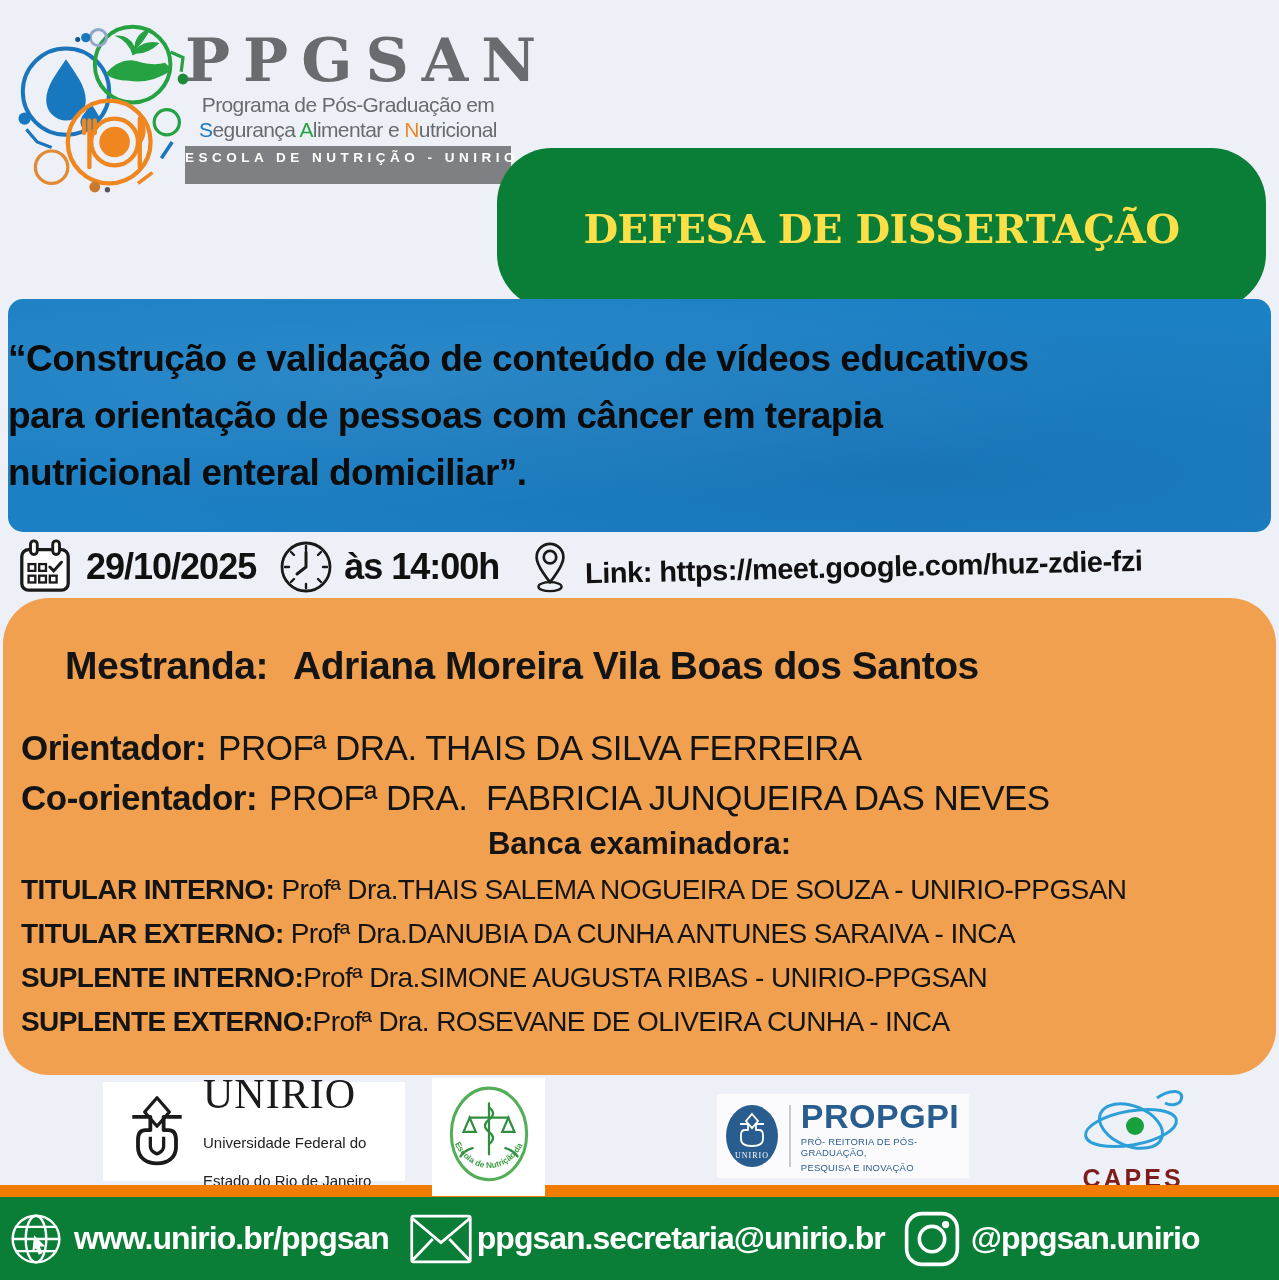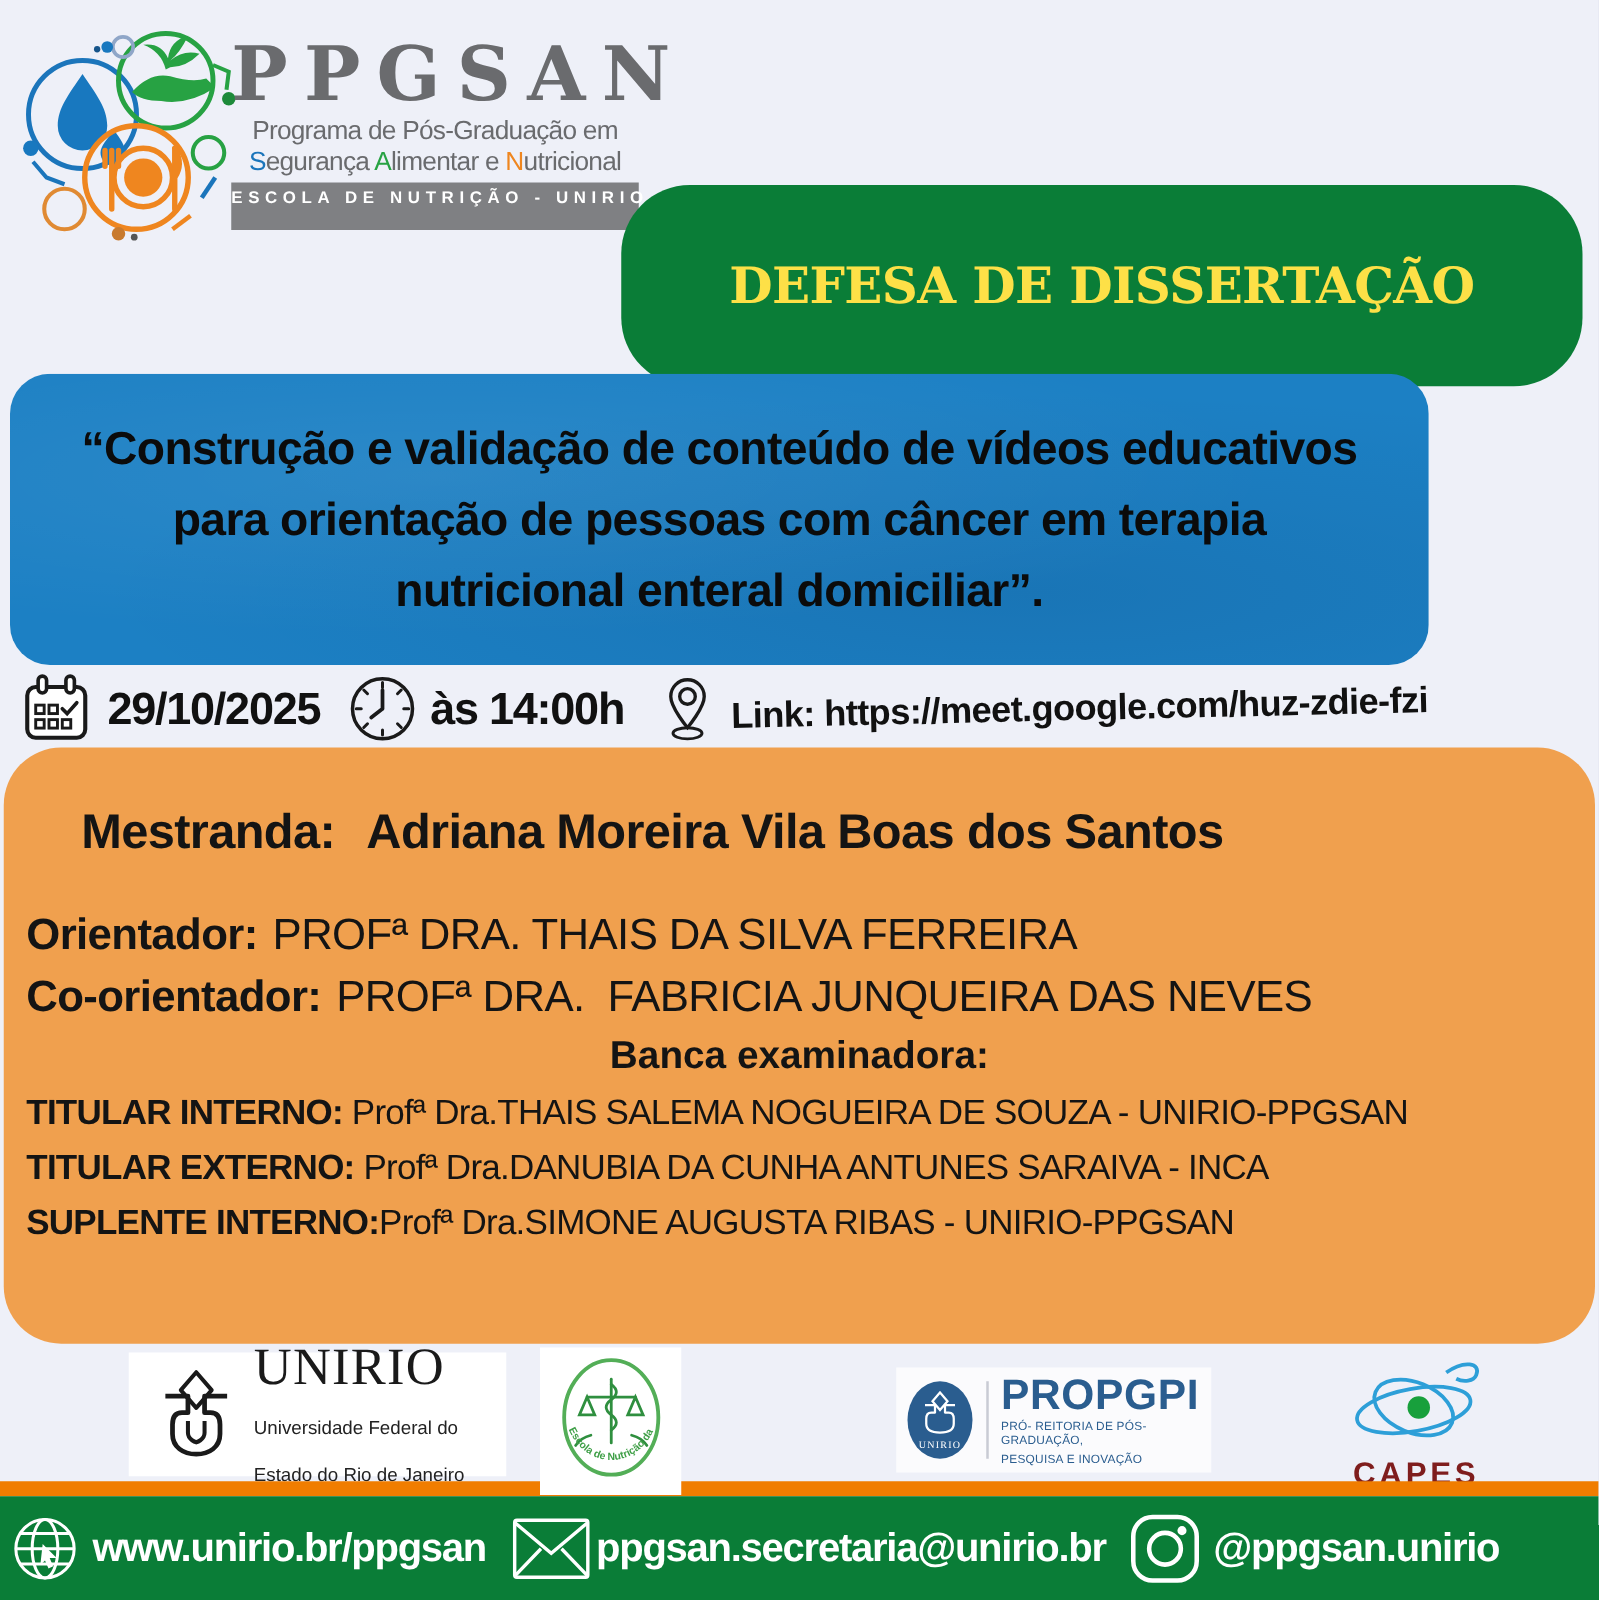--- a/index.html
+++ b/index.html
@@ -17,25 +17,25 @@
   .school-bar{margin-top:4px;background:#7f8083;color:#fff;font-weight:bold;font-size:13.5px;
               letter-spacing:4.5px;padding:4px 0 19px;white-space:nowrap;}
 
   
   .green-banner{position:absolute;left:497px;top:148px;width:769px;height:161px;background:#0a7d37;
                 border-radius:55px;display:flex;align-items:center;justify-content:center;}
   .green-banner span{font-family:"DejaVu Serif",serif;font-weight:bold;font-size:40px;color:#fde047;
                      letter-spacing:-0.5px;white-space:nowrap;}
 
   
-  .blue-box{position:absolute;left:8px;top:299px;width:1135px;height:233px;border-radius:32px;
+  .blue-box{position:absolute;left:8px;top:299px;width:1263px;height:233px;border-radius:15px;
             background:#1c80c4;
             background-image:radial-gradient(ellipse at 30% 35%,rgba(255,255,255,.07),transparent 60%),
                              radial-gradient(ellipse at 72% 75%,rgba(0,20,60,.10),transparent 65%);
-            display:flex;flex-direction:column;justify-content:center;text-align:center;}
+            display:flex;flex-direction:column;justify-content:center;text-align:left;}
   .title-line{font-weight:bold;font-size:37px;line-height:57px;color:#0b0b0b;
               letter-spacing:-0.5px;white-space:nowrap;}
 
   
   .info-row{position:absolute;left:0;top:536px;width:1279px;height:62px;display:flex;align-items:center;}
   .ic-cal{width:58px;height:58px;margin-left:16px;flex:none;}
   .ev-date{font-weight:bold;font-size:36px;letter-spacing:-1px;margin-left:12px;white-space:nowrap;}
   .ic-clock{width:56px;height:56px;margin-left:22px;flex:none;}
   .ev-time{font-weight:bold;font-size:36px;letter-spacing:-1px;margin-left:10px;white-space:nowrap;}
   .ic-pin{width:50px;height:56px;margin-left:26px;flex:none;}
@@ -185,20 +185,23 @@
     <div class="banca-list">
       <div class="banca-row">
         <span class="lbl">TITULAR INTERNO:</span><span class="bname"> Profª Dra.THAIS SALEMA NOGUEIRA DE SOUZA - UNIRIO-PPGSAN</span>
       </div>
       <div class="banca-row">
         <span class="lbl">TITULAR EXTERNO:</span><span class="bname"> Profª Dra.DANUBIA DA CUNHA ANTUNES SARAIVA - INCA</span>
       </div>
       <div class="banca-row">
         <span class="lbl">SUPLENTE INTERNO:</span><span class="bname">Profª Dra.SIMONE AUGUSTA RIBAS - UNIRIO-PPGSAN</span>
       </div>
+      <div class="banca-row">
+        <span class="lbl">SUPLENTE EXTERNO:</span><span class="bname">Profª Dra. ROSEVANE DE OLIVEIRA CUNHA - INCA</span>
+      </div>
     </div>
   </div>
 
   <div class="p-unirio">
     <svg class="u-emblem" viewBox="0 0 80 80">
       <path d="M40 4 L53 19 L40 34 L27 19 Z" fill="none" stroke="#1a1a1a" stroke-width="3.4" stroke-linejoin="round"></path>
       <path d="M16 24 L33 24 L33 38 L28 38 C22 38 20 42 20 48 L20 56 C20 67 29 73 40 73 C51 73 60 67 60 56 L60 48 C60 42 58 38 52 38 L47 38 L47 24 L64 24" fill="none" stroke="#1a1a1a" stroke-width="4" stroke-linejoin="round" stroke-linecap="square"></path>
       <path d="M33 45 L33 55 C33 61 40 63 40 63 C40 63 47 61 47 55 L47 45" fill="none" stroke="#1a1a1a" stroke-width="3.4"></path>
     </svg>
     <div class="u-text">

